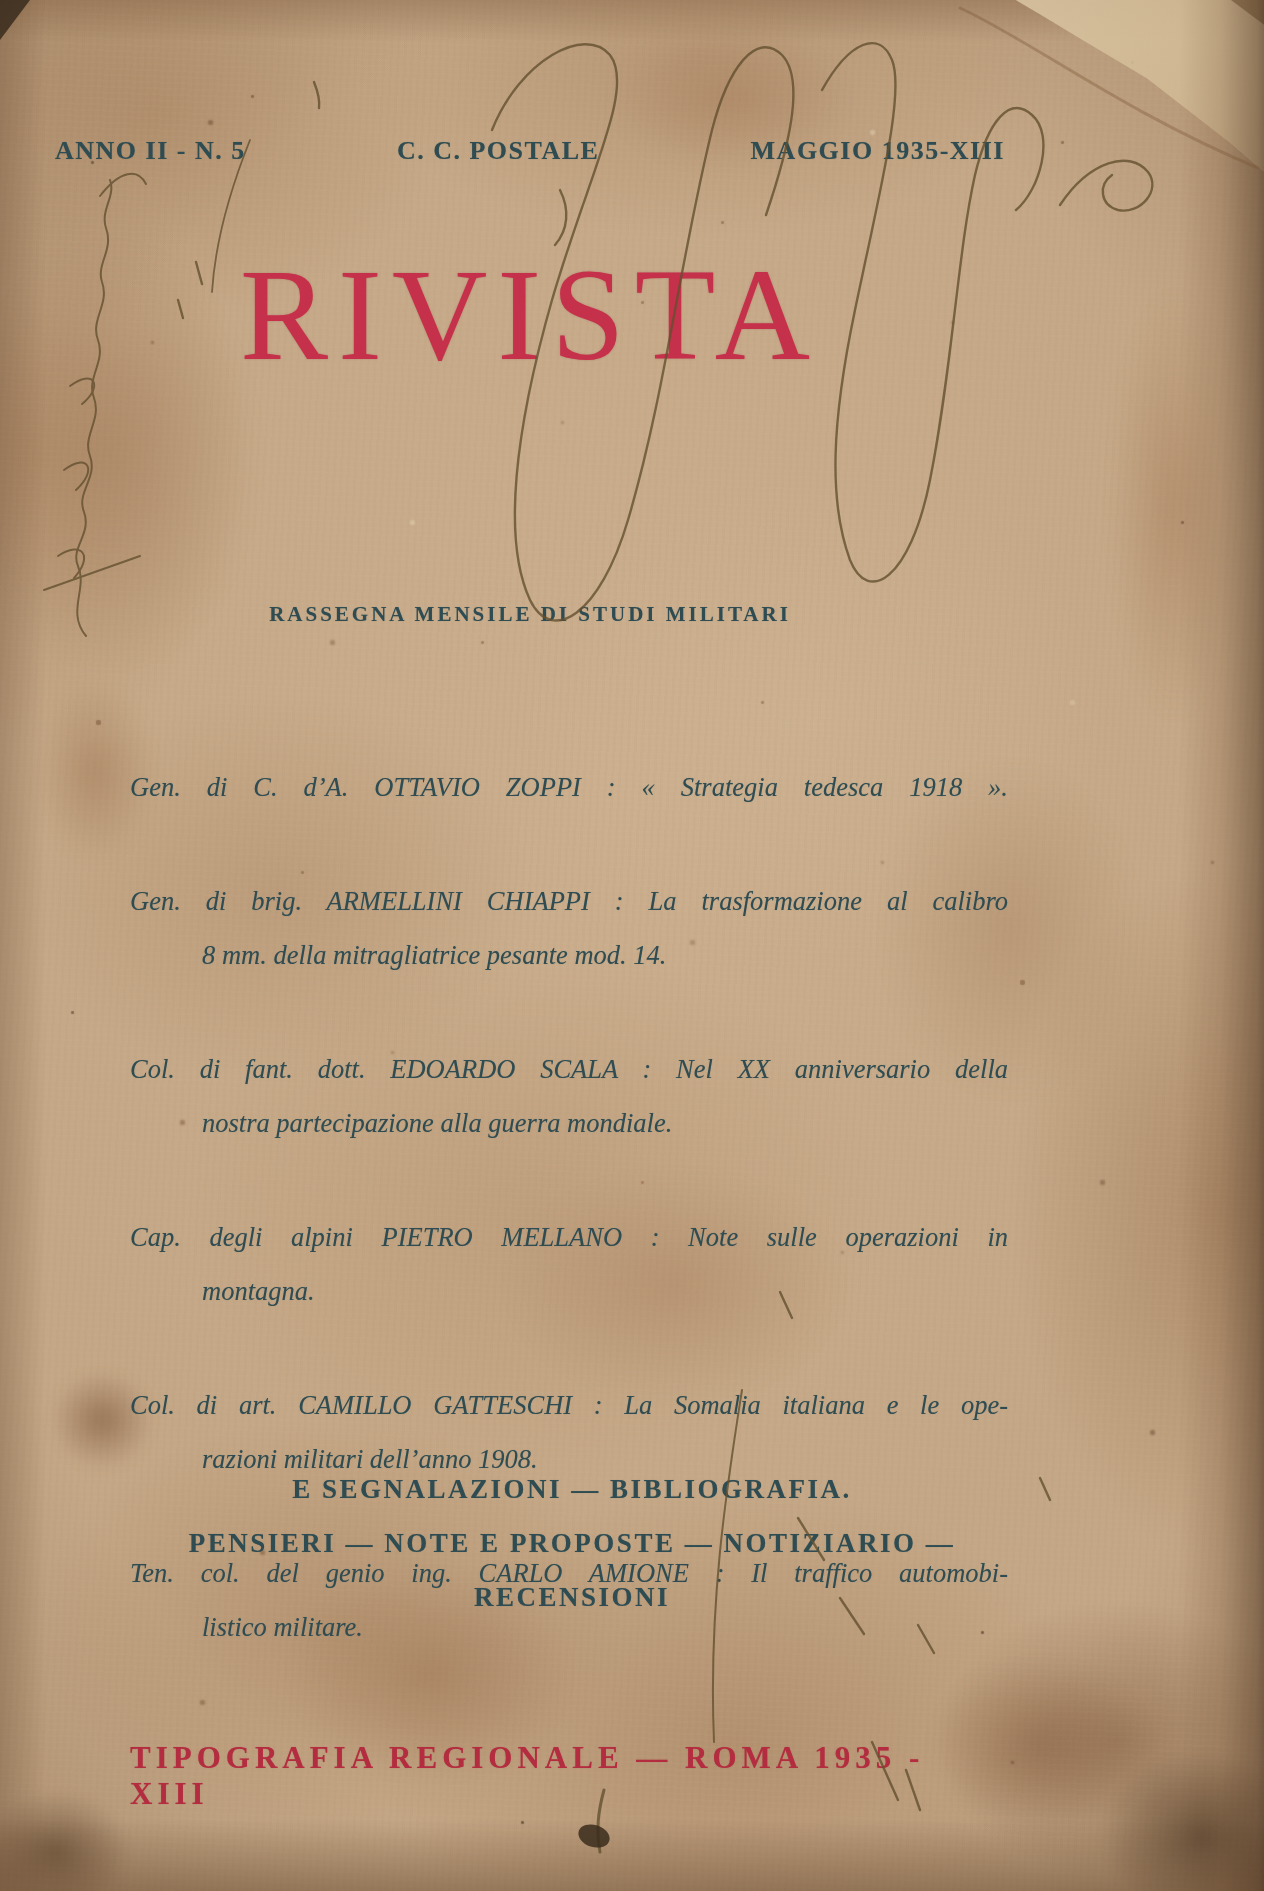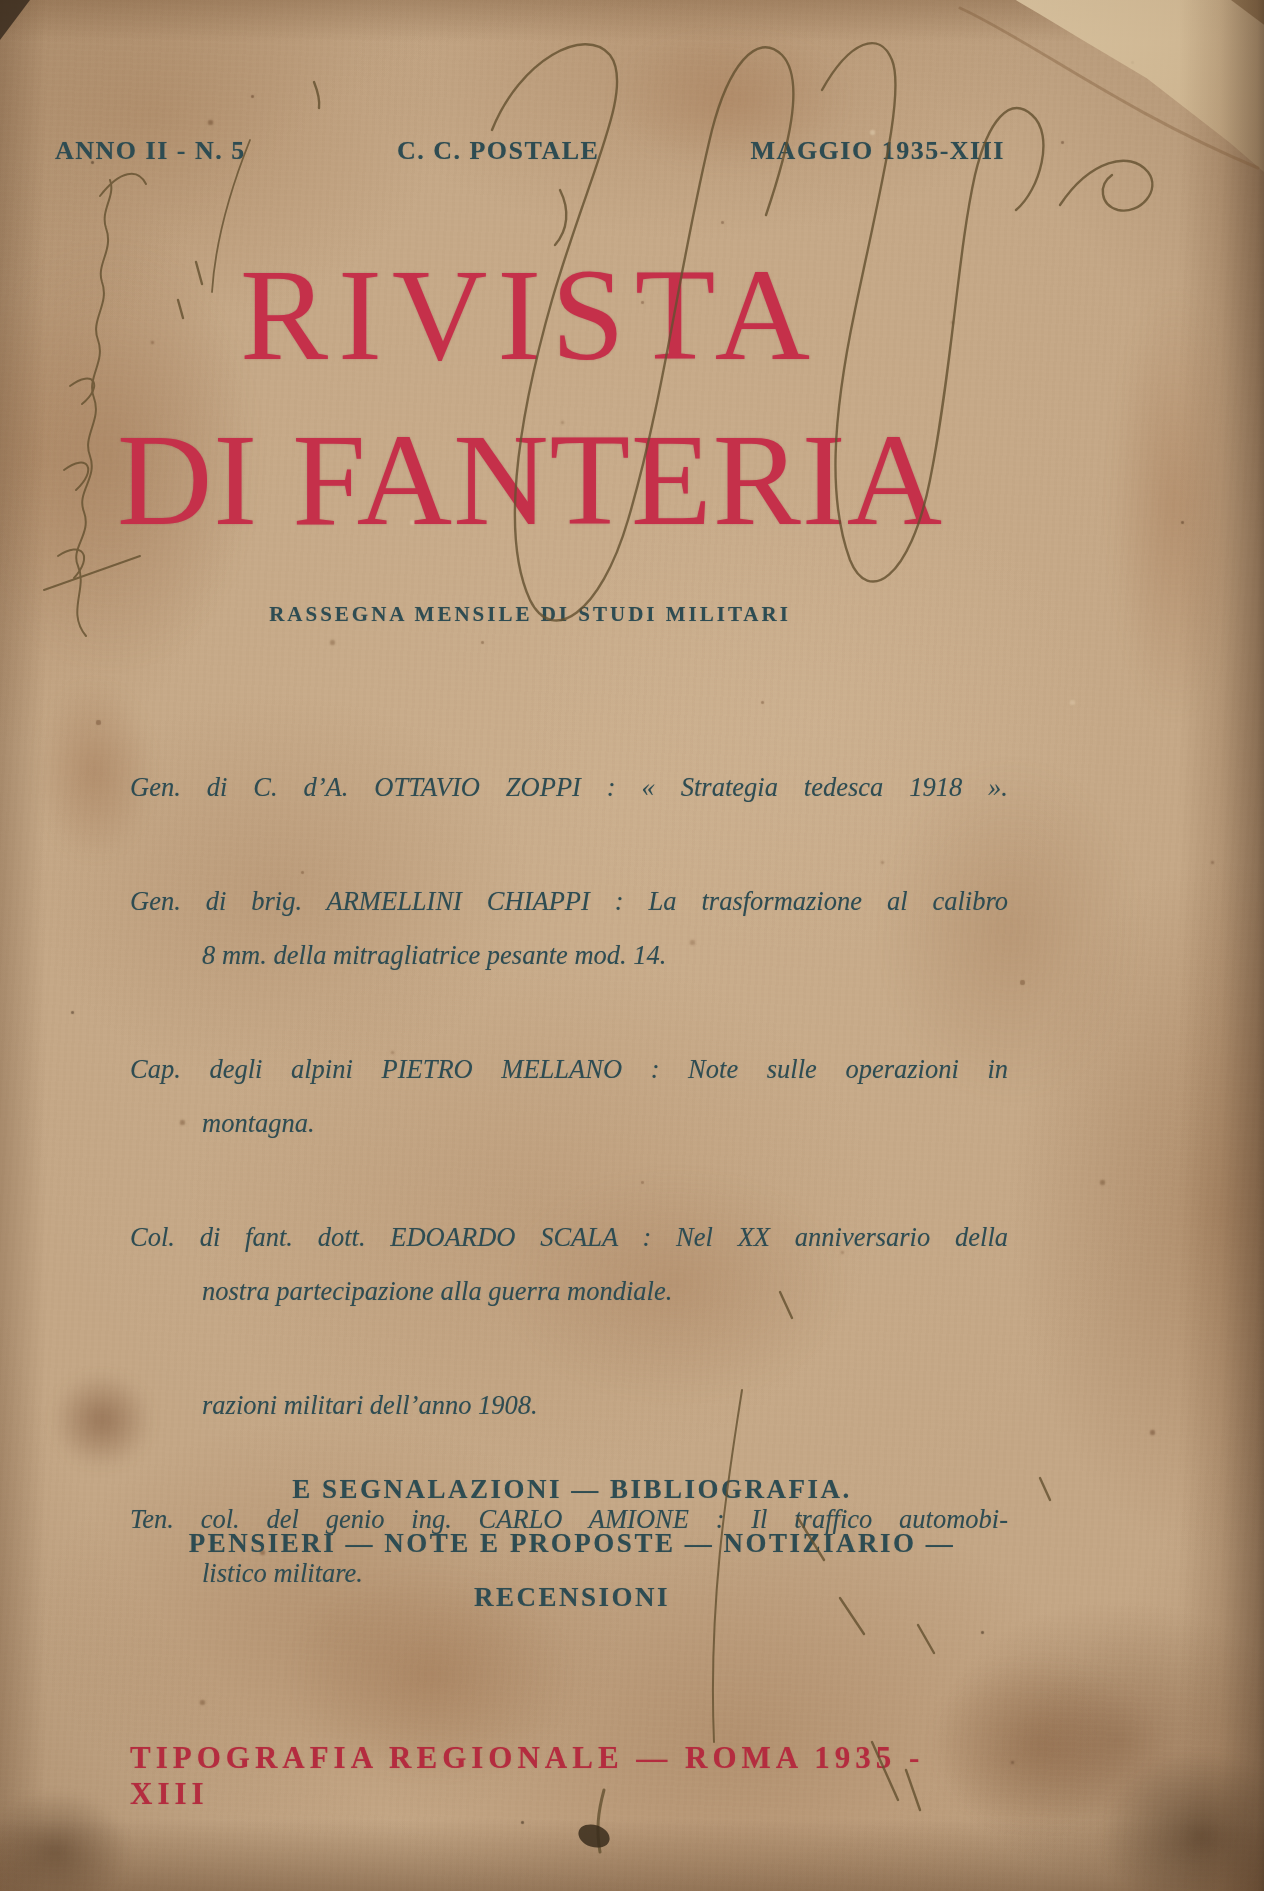--- a/index.html
+++ b/index.html
@@ -128,42 +128,42 @@
   <div class="print">
 
     <header class="topline">
       <span>ANNO II - N. 5</span>
       <span>C. C. POSTALE</span>
       <span>MAGGIO 1935-XIII</span>
     </header>
 
     <h1 class="masthead">
       <span class="t1">RIVISTA</span>
-      <span class="t2">DI FANTERIA</span>
     </h1>
 
     <div class="subtitle">RASSEGNA MENSILE DI STUDI MILITARI</div>
 
     <main class="articles">
       <p class="article">
         <span class="l j">Gen. di C. d’A. OTTAVIO ZOPPI : « Strategia tedesca 1918 ».</span>
       </p>
       <p class="article">
         <span class="l j">Gen. di brig. ARMELLINI CHIAPPI : La trasformazione al calibro</span>
         <span class="l c">8 mm. della mitragliatrice pesante mod. 14.</span>
       </p>
       <p class="article">
+        <span class="l j">Col. di fant. dott. EDOARDO SCALA : Nel XX anniversario della</span>
+        <span class="l c">nostra partecipazione alla guerra mondiale.</span>
+      </p>
+      <p class="article">
         <span class="l j">Cap. degli alpini PIETRO MELLANO : Note sulle operazioni in</span>
         <span class="l c">montagna.</span>
       </p>
       <p class="article">
-        <span class="l j">Col. di fant. dott. EDOARDO SCALA : Nel XX anniversario della</span>
-        <span class="l c">nostra partecipazione alla guerra mondiale.</span>
-      </p>
-      <p class="article">
+        <span class="l j">Col. di art. CAMILLO GATTESCHI : La Somalia italiana e le ope-</span>
         <span class="l c">razioni militari dell’anno 1908.</span>
       </p>
       <p class="article">
         <span class="l j">Ten. col. del genio ing. CARLO AMIONE : Il traffico automobi-</span>
         <span class="l c">listico militare.</span>
       </p>
     </main>
 
     <div class="sections">
       <span class="l" style="display:block">E SEGNALAZIONI — BIBLIOGRAFIA.</span>

